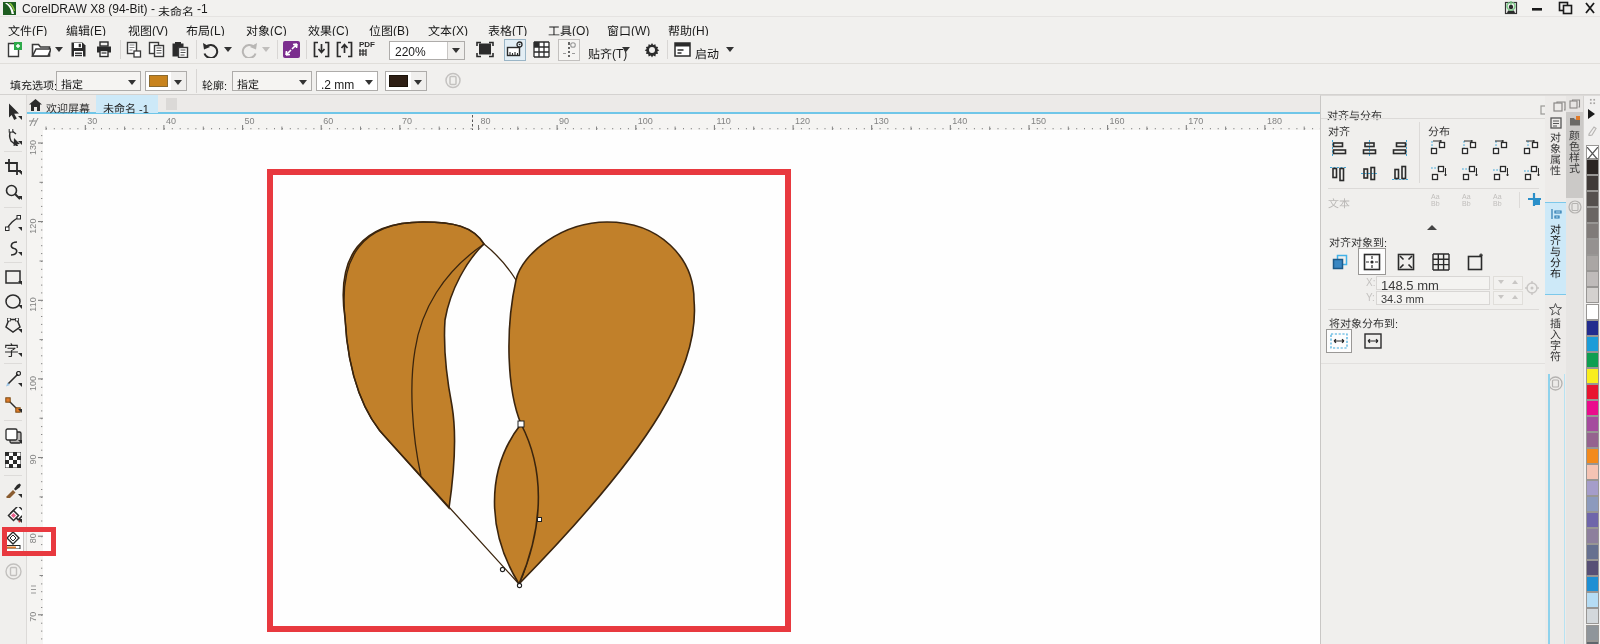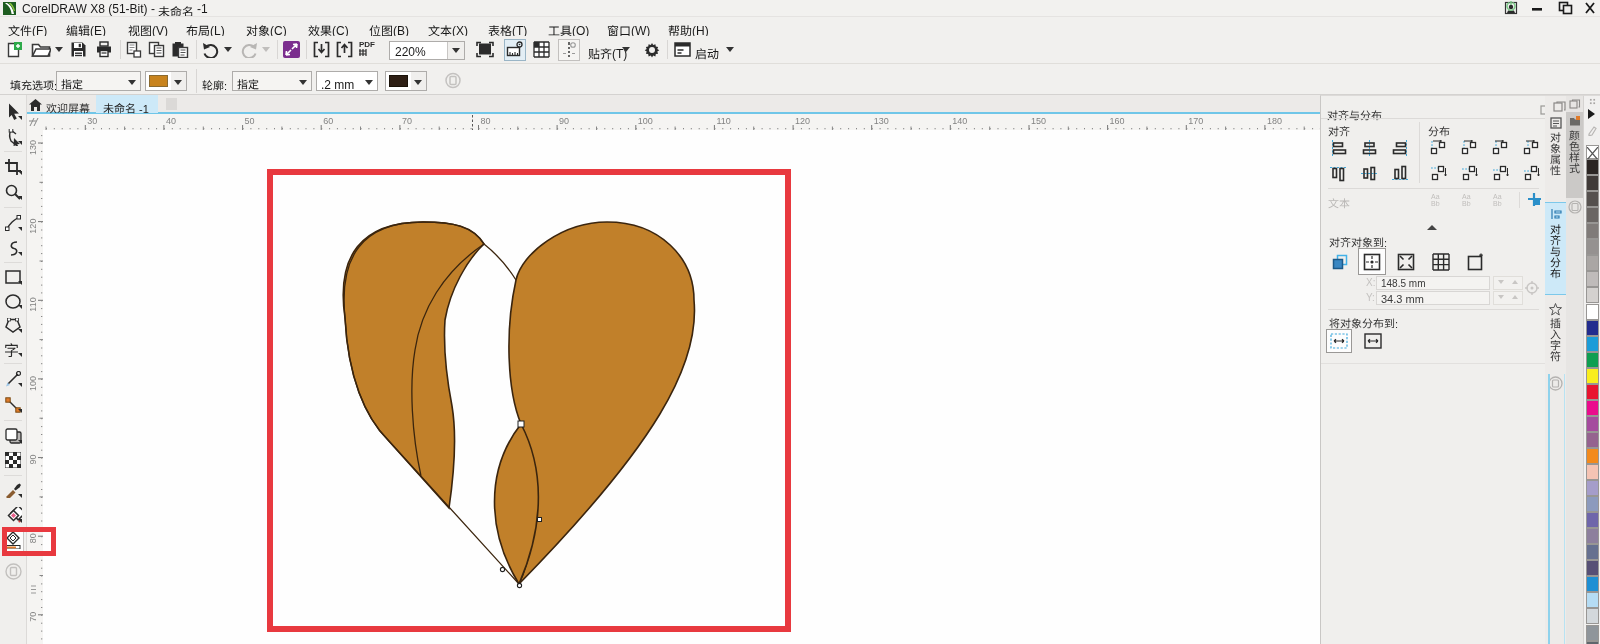--- a/index.html
+++ b/index.html
@@ -65,21 +65,21 @@
       <path id="g56fe" d="M375 -279C455 -262 557 -227 613 -199L644 -250C588 -276 487 -309 407 -325ZM275 -152C413 -135 586 -95 682 -61L715 -117C618 -149 445 -188 310 -203ZM84 -796V80H156V38H842V80H917V-796ZM156 -29V-728H842V-29ZM414 -708C364 -626 278 -548 192 -497C208 -487 234 -464 245 -452C275 -472 306 -496 337 -523C367 -491 404 -461 444 -434C359 -394 263 -364 174 -346C187 -332 203 -303 210 -285C308 -308 413 -345 508 -396C591 -351 686 -317 781 -296C790 -314 809 -340 823 -353C735 -369 647 -396 569 -432C644 -481 707 -538 749 -606L706 -631L695 -628H436C451 -647 465 -666 477 -686ZM378 -563 385 -570H644C608 -531 560 -496 506 -465C455 -494 411 -527 378 -563Z"></path>
       <path id="g6b22" d="M53 -550C112 -472 176 -379 232 -290C174 -181 103 -96 25 -44C42 -31 65 -4 76 13C151 -42 219 -119 275 -218C306 -164 332 -115 350 -73L410 -123C388 -171 355 -231 315 -295C368 -411 408 -550 429 -713L383 -728L370 -725H50V-657H350C333 -551 304 -453 268 -367C216 -444 159 -523 106 -591ZM547 -839C527 -693 492 -553 427 -464C444 -455 476 -433 488 -421C524 -474 552 -543 575 -620H862C849 -567 834 -512 819 -475L879 -456C903 -511 929 -600 947 -677L897 -691L885 -689H593C603 -734 612 -781 619 -829ZM632 -560V-490C632 -342 613 -127 357 30C374 42 399 66 410 82C568 -17 641 -139 675 -256C722 -101 797 16 920 80C931 61 954 31 971 17C818 -53 739 -218 701 -422L703 -489V-560Z"></path>
     </defs>
   </svg>
 <div style="position:absolute;left:0px;top:0px;width:1600px;height:16px;background:#f2f1ef">
     <svg class="abs" style="left:3px;top:2px" width="13" height="13" viewBox="0 0 13 13">
 <rect width="13" height="13" fill="#1e5c20"></rect>
       <path d="M2,1 C6,4 8,7 8.6,12 L11,12 C10,6 7,2.5 4,1 Z" fill="#fff"></path>
 <path d="M5.5,1 C8,3 10,5.5 10.6,9 L12,9 C11.4,5 9,2 7.5,1 Z" fill="#8dc63f"></path>
     </svg>
-    <span class="abs" style="left:22px;top:2px;font-size:12px;color:#1a1a1a">CorelDRAW X8 (51-Bit) - </span>
+    <span class="abs" style="left:22px;top:2px;font-size:12px;color:#1a1a1a">CorelDRAW X8 (94-Bit) - </span>
     <span class="abs" style="left:158px;top:2px"><svg class="zh" style="width:36px;height:12px;" viewBox="0 -860 3000 1000" fill="#1a1a1a">
         <use href="#g672a"></use>
         <use href="#g547d" x="1000"></use>
         <use href="#g540d" x="2000"></use>
       </svg></span>
     <span class="abs" style="left:197px;top:2px;font-size:12px;color:#1a1a1a">-1</span>
     <svg class="abs" style="left:1502px;top:1px" width="96" height="14" viewBox="0 0 96 14">
 <rect x="3.5" y="1.5" width="11" height="11" fill="none" stroke="#333" stroke-width="1.2"></rect>
 <circle cx="9" cy="6" r="2.2" fill="#2b2b2b"></circle>
       <path d="M5,12 L13,12 L12,9.5 L6,9.5 Z" fill="#2b2b2b"></path>
@@ -906,21 +906,21 @@
     </svg>
     <svg class="abs" style="left:111px;top:157px" width="18" height="18" viewBox="0 0 18 18">
       <path d="M1,1 h16 M1,6.3 h16 M1,11.6 h16 M1,17 h16 M1,1 v16 M6.3,1 v16 M11.6,1 v16 M17,1 v16" stroke="#2b2b2b" stroke-width="1.4"></path>
     </svg>
     <svg class="abs" style="left:146px;top:157px" width="18" height="18" viewBox="0 0 18 18">
       <rect x="1.5" y="3.5" width="13" height="13" fill="none" stroke="#2b2b2b" stroke-width="1.6"></rect>
       <path d="M14,4 v-3.5 M12.2,2.2 h3.6" stroke="#2b2b2b" stroke-width="1.3"></path>
     </svg>
     <span class="abs" style="left:45px;top:181px;font-size:10px;color:#c4c2c0">X:</span>
     <div class="abs" style="left:55px;top:180px;width:114px;height:14px;background:#f4f3f1;border:1px solid #d8d6d4">
-      <span style="position:absolute;left:4px;top:1px;font-size:10px;color:#3a3a3a">148.5 mm</span>
+      <span style="position:absolute;left:4px;top:1px;font-size:13px;color:#3a3a3a">148.5 mm</span>
     </div>
     <span class="abs" style="left:45px;top:196px;font-size:10px;color:#c4c2c0">Y:</span>
     <div class="abs" style="left:55px;top:195px;width:114px;height:14px;background:#f4f3f1;border:1px solid #d8d6d4">
       <span style="position:absolute;left:4px;top:1px;font-size:11px;color:#3a3a3a">34.3 mm</span>
     </div>
     <div class="abs" style="left:172px;top:180px;width:30px;height:14px;border:1px solid #e0deda;background:#f2f1ef">
       <span style="position:absolute;left:4px;top:3px;width:0;height:0;border-left:3px solid transparent;border-right:3px solid transparent;border-top:4px solid #c8c6c4"></span>
       <span style="position:absolute;left:18px;top:3px;width:0;height:0;border-left:3px solid transparent;border-right:3px solid transparent;border-bottom:4px solid #c8c6c4"></span>
     </div>
     <div class="abs" style="left:172px;top:195px;width:30px;height:14px;border:1px solid #e0deda;background:#f2f1ef">

